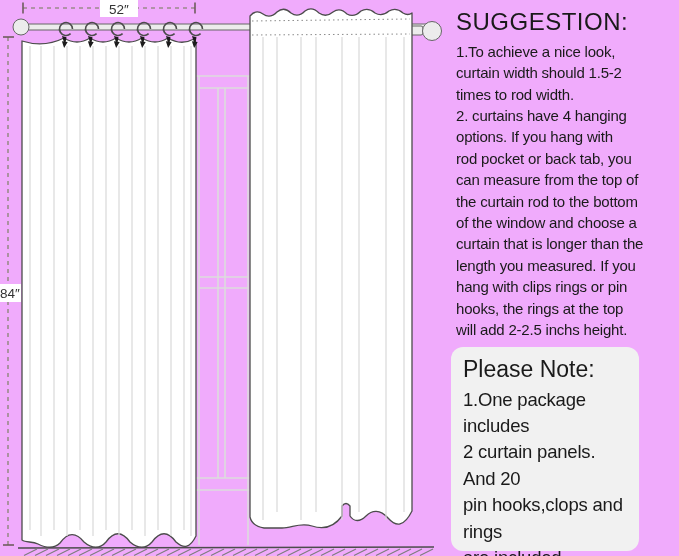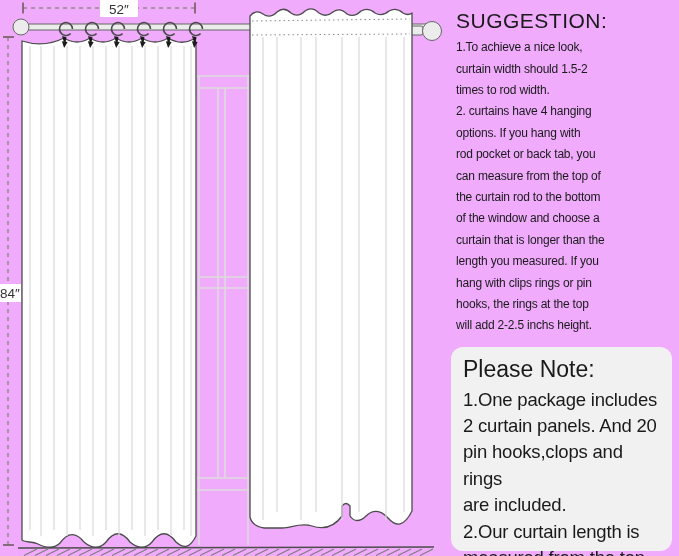--- a/index.html
+++ b/index.html
@@ -2,24 +2,24 @@
 <html><head>
 <meta charset="utf-8">
 <style>
   html,body{margin:0;padding:0;background:#ffffff;}
   .canvas{
     position:relative;width:679px;height:556px;background:#f0abfc;
     font-family:"Liberation Sans",sans-serif;overflow:hidden;
   }
   .diagram{position:absolute;left:0;top:0;}
   .sidebar-text{position:absolute;left:456px;top:8px;width:224px;color:#1a1a1a;}
-  .sug-title{font-size:21px;letter-spacing:0.5px;line-height:1.2;margin-bottom:4px;}
-  .sug-body{font-size:12px;line-height:21.4px;letter-spacing:-0.2px;white-space:pre-line;}
+  .sug-title{font-size:24px;letter-spacing:0.5px;line-height:1.2;margin-bottom:4px;}
+  .sug-body{font-size:15px;line-height:21.4px;letter-spacing:-0.2px;white-space:pre-line;}
   .note-box{
-    position:absolute;left:451px;top:347px;width:221px;height:204px;
+    position:absolute;left:451px;top:347px;width:188px;height:204px;
     background:#f1f1f1;border-radius:12px;box-sizing:border-box;
     padding:9px 10px 0 12px;color:#1a1a1a;
   }
   .note-title{font-size:23px;line-height:1.2;margin-bottom:3px;}
   .note-body{font-size:18.5px;line-height:26.4px;letter-spacing:-0.2px;white-space:pre-line;}
   svg text{font-family:"Liberation Sans",sans-serif;}
   .measure-line{stroke:#9b8b8b;stroke-width:1.6;stroke-dasharray:4 4;fill:none;}
   .measure-tick{stroke:#6e5c5c;stroke-width:1.6;}
   .measure-label{font-size:13.5px;fill:#333;}
   .outline{stroke:#4c4c4c;stroke-width:1.3;fill:#ffffff;stroke-linejoin:round;}

